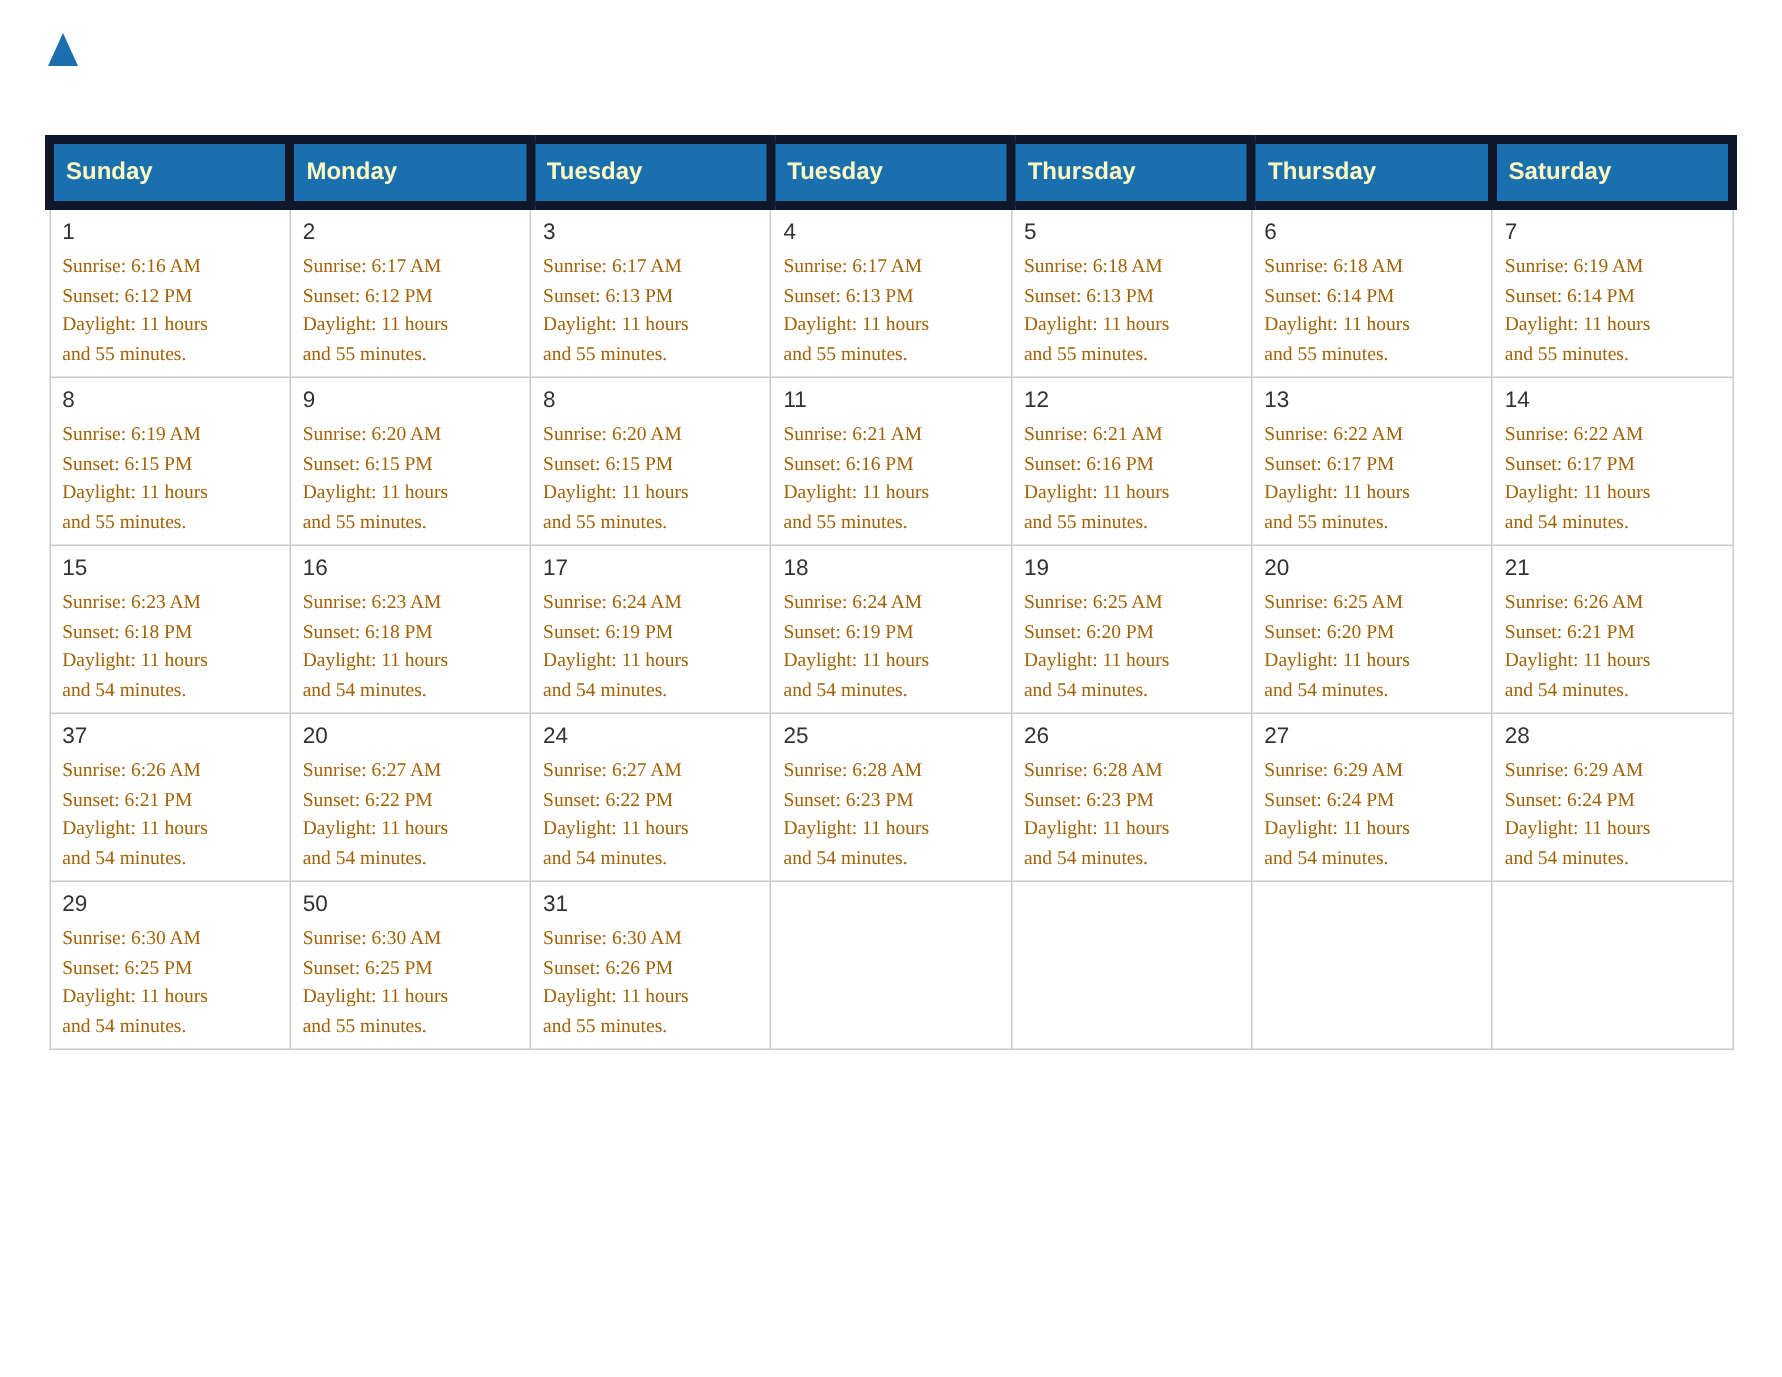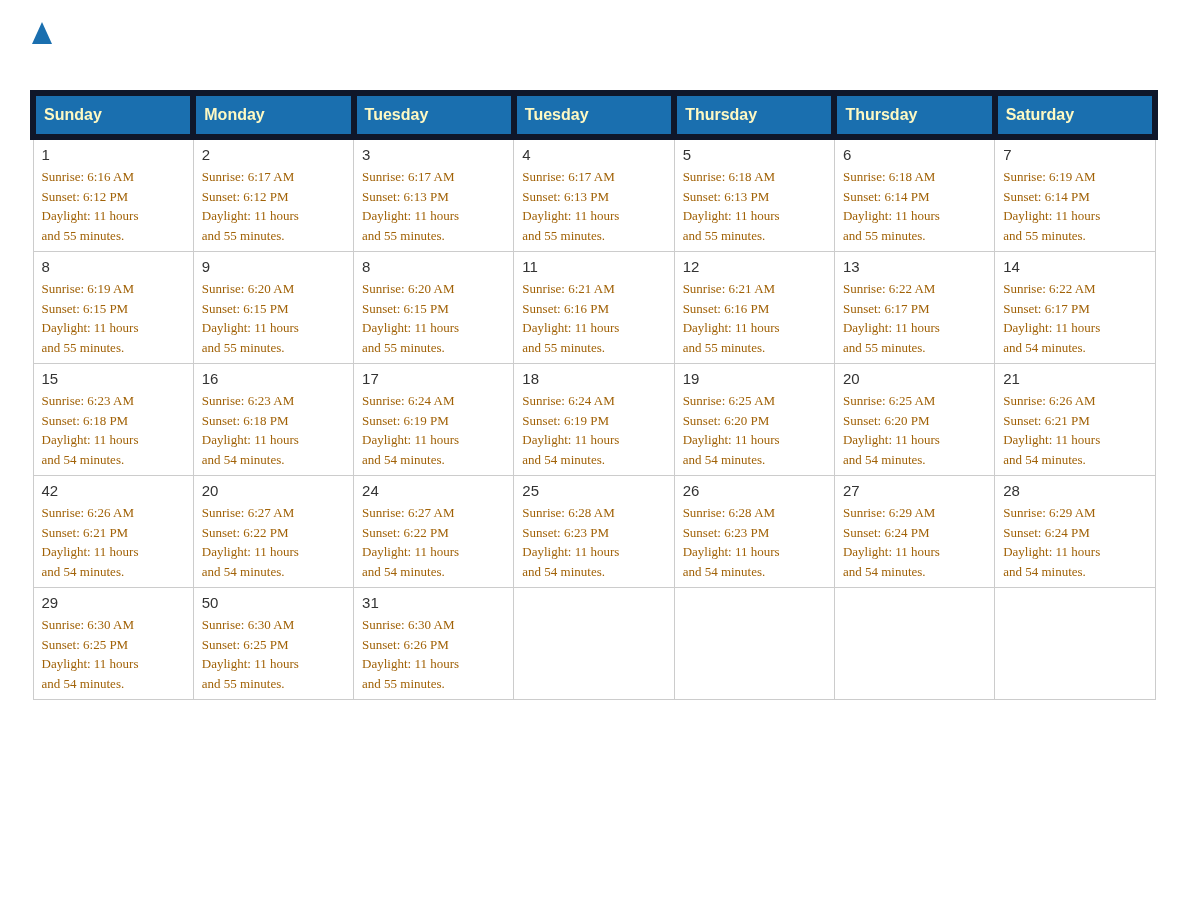--- a/index.html
+++ b/index.html
@@ -208,21 +208,21 @@
         <span class="day-number">20</span>
         <span class="day-info">Sunrise: 6:25 AM<br>Sunset: 6:20 PM<br>Daylight: 11 hours<br>and 54 minutes.</span>
       </td>
         <td>
         <span class="day-number">21</span>
         <span class="day-info">Sunrise: 6:26 AM<br>Sunset: 6:21 PM<br>Daylight: 11 hours<br>and 54 minutes.</span>
       </td>
       </tr>
       <tr>
         <td>
-        <span class="day-number">42</span>
+        <span class="day-number">37</span>
         <span class="day-info">Sunrise: 6:26 AM<br>Sunset: 6:21 PM<br>Daylight: 11 hours<br>and 54 minutes.</span>
       </td>
         <td>
         <span class="day-number">20</span>
         <span class="day-info">Sunrise: 6:27 AM<br>Sunset: 6:22 PM<br>Daylight: 11 hours<br>and 54 minutes.</span>
       </td>
         <td>
         <span class="day-number">24</span>
         <span class="day-info">Sunrise: 6:27 AM<br>Sunset: 6:22 PM<br>Daylight: 11 hours<br>and 54 minutes.</span>
       </td>

